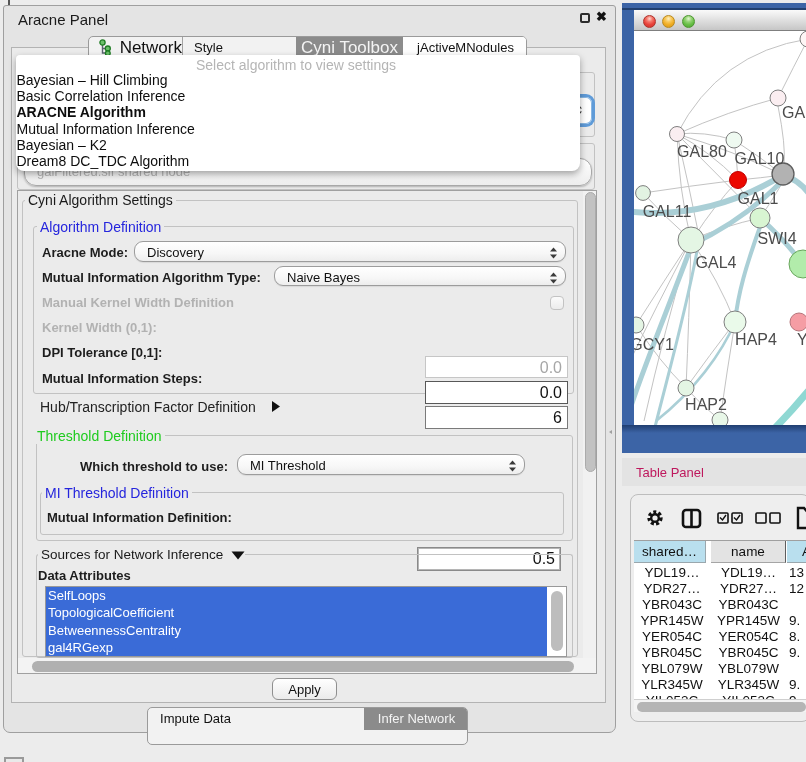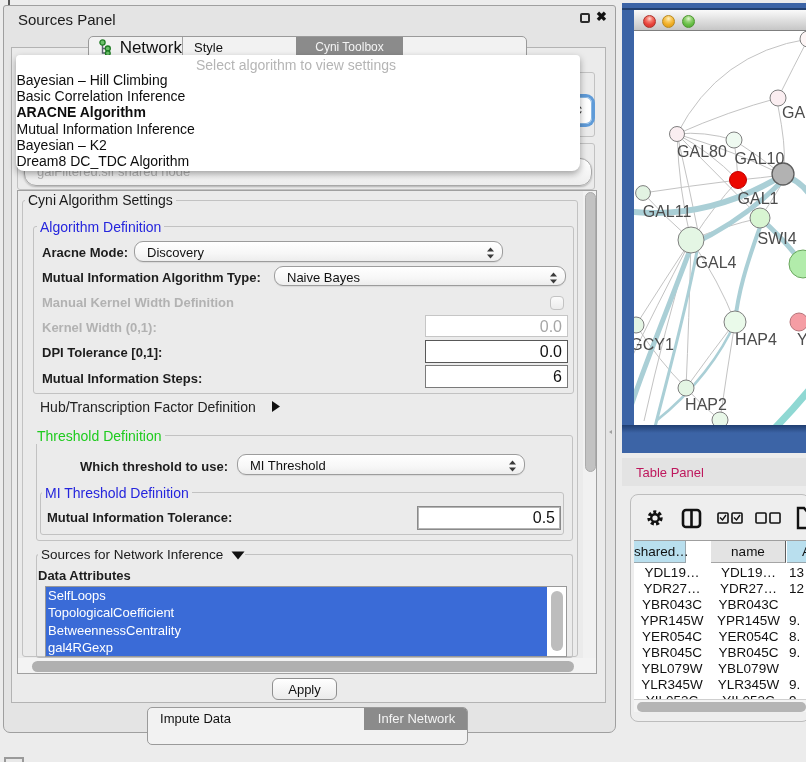--- a/index.html
+++ b/index.html
@@ -4,46 +4,47 @@
 <style>
 * { margin:0; padding:0; box-sizing:border-box; }
 html,body { width:806px; height:762px; overflow:hidden; }
 body { background:#ececec; font-family:"Liberation Sans", sans-serif; position:relative; }
 .abs { position:absolute; }
 .lbl { font-size:13px; font-weight:bold; color:#1d1d1d; }
 .lblgray { font-size:13px; font-weight:bold; color:#b2b2b2; }
 .combo { position:absolute; border:1px solid #9c9c9c; border-radius:9px;
   background:linear-gradient(#ffffff,#f7f7f7 60%,#ededed); box-shadow:0 1px 1px rgba(0,0,0,0.08); }
 .combo .ct { position:absolute; left:12px; top:2.5px; font-size:13px; color:#111; }
-.field { position:absolute; background:#fff; font-size:13px; color:#111; text-align:right; }
+.field { position:absolute; background:#fff; font-size:13px; color:#111; text-align:right;margin-top:41px; }
 .grp { position:absolute; border:1px solid #c2c2c2; border-radius:3px; }
 .grptitle { position:absolute; font-size:14px; background:#ebebeb; padding:0 3px; white-space:nowrap; }
 </style>
 </head>
 <body>
 
 <div class="abs" style="left:3px; top:5px; width:613px; height:728px; background:#e4e4e4; border:1px solid #9f9f9f; border-radius:3px 3px 7px 7px;"></div>
 <div class="abs" style="left:8px; top:0px; width:2px; height:5px; background:#555;"></div>
-<div class="abs" style="left:18px; top:11px; font-size:15px; color:#1a1a1a;">Sources Panel</div>
+<div class="abs" style="left:18px; top:11px; font-size:15px; color:#1a1a1a;">Aracne Panel</div>
 <div class="abs" style="left:580px; top:13px; width:10px; height:10px; border:2px solid #2b2b2b; border-radius:2px;"></div>
 <div class="abs" style="left:596px; top:9px; font-size:13px; font-weight:bold; color:#111;">✖</div>
 
 <div class="abs" style="left:11px; top:47px; width:595px; height:656px; background:#ebebeb; border:1px solid #b3b3b3;"></div>
 
 <div class="abs" style="left:88px; top:36px; width:439px; height:21px; background:#f2f2f2; border:1px solid #9a9a9a; border-radius:5px 5px 0 0; overflow:hidden;">
   <div class="abs" style="left:0; top:0; width:93px; height:21px; text-align:right; font-size:17px; color:#111; line-height:21px;"><span style="padding-left:16px;">Network</span></div>
   <svg class="abs" style="left:10px; top:2px;" width="16" height="17" viewBox="0 0 16 17">
     <path d="M3.5,5.5 L3.5,14 L7,14 M3.5,9.5 L7,9.5" fill="none" stroke="#5a6270" stroke-width="1.4"></path>
     <circle cx="3.5" cy="3.5" r="2.6" fill="#6abf69" stroke="#1f7c24" stroke-width="1.3"></circle>
     <circle cx="8.8" cy="9.5" r="2.5" fill="#6abf69" stroke="#1f7c24" stroke-width="1.3"></circle>
     <circle cx="8.8" cy="14.3" r="2.4" fill="#6abf69" stroke="#1f7c24" stroke-width="1.3"></circle>
   </svg>
   <div class="abs" style="left:93px; top:0; width:52px; height:21px; border-left:1px solid #a3a3a3; text-align:center; font-size:13px; color:#111; line-height:21px;">Style</div>
   <div class="abs" style="left:145px; top:0; width:44px; height:21px; border-left:1px solid #a3a3a3; text-align:center; font-size:13px; color:#111; line-height:21px;margin-top:40px;">Select</div>
-  <div class="abs" style="left:207px; top:0; width:107px; height:21px; background:#8b8b8b; text-align:center; font-size:12px; color:#f4f4f4; line-height:21px;">Cyni Toolbox</div>
+  <div class="abs" style="left:207px; top:0; width:107px; height:21px; background:#8b8b8b; text-align:center; font-size:17px; color:#f4f4f4; line-height:21px;">Cyni Toolbox</div>
+  <div class="abs" style="left:314px; top:0; width:125px; height:21px; background:#fdfdfd; text-align:center; font-size:13px; color:#111; line-height:21px;">jActiveMNodules</div>
 </div>
 
 <div class="grp" style="left:17px; top:72px; width:578px; height:65px;"></div>
 <div class="abs" style="left:24px; top:97px; width:568px; height:27px; border-radius:6px; background:#fff; box-shadow:0 0 0 3px #5f9bd8, inset 0 0 0 1px #88b6e2;">
   <svg style="position:absolute; right:9px; top:7px;" width="9" height="13" viewBox="0 0 9 13">
     <path d="M1,4.6 L4.5,0.6 L8,4.6 Z" fill="#3a3a3a"></path>
     <path d="M1,7.4 L4.5,11.4 L8,7.4 Z" fill="#3a3a3a"></path>
   </svg>
 </div>
 
@@ -60,21 +61,21 @@
 
 <div class="abs" style="left:32px; top:661px; width:542px; height:11px; background:#b0b0b0; border-radius:6px;"></div>
 
 <div class="grp" style="left:22px; top:200px; width:556px; height:457px;"></div>
 <div class="grptitle" style="left:25px; top:192px; color:#1a1a1a; font-size:14px;">Cyni Algorithm Settings</div>
 
 <div class="grp" style="left:33px; top:226px; width:541px; height:168px;"></div>
 <div class="grptitle" style="left:37px; top:219px; color:#2525dd;">Algorithm Definition</div>
 
 <div class="abs lbl" style="left:42px; top:245px;">Aracne Mode:</div>
-<div class="combo" style="left:134px; top:241px; width:369px; height:21px;">
+<div class="combo" style="left:134px; top:241px; width:432px; height:21px;">
   <span class="ct">Discovery</span>
   <svg style="position:absolute; right:7px; top:5px;" width="9" height="13" viewBox="0 0 9 13">
     <path d="M1,4.6 L4.5,0.6 L8,4.6 Z" fill="#3a3a3a"></path>
     <path d="M1,7.4 L4.5,11.4 L8,7.4 Z" fill="#3a3a3a"></path>
   </svg>
 </div>
 
 <div class="abs lbl" style="left:42px; top:270px;">Mutual Information Algorithm Type:</div>
 <div class="combo" style="left:274px; top:266px; width:292px; height:20px;">
   <span class="ct">Naive Bayes</span>
@@ -108,21 +109,21 @@
 <div class="combo" style="left:237px; top:454px; width:288px; height:21px;">
   <span class="ct">MI Threshold</span>
   <svg style="position:absolute; right:7px; top:5px;" width="9" height="13" viewBox="0 0 9 13">
     <path d="M1,4.6 L4.5,0.6 L8,4.6 Z" fill="#3a3a3a"></path>
     <path d="M1,7.4 L4.5,11.4 L8,7.4 Z" fill="#3a3a3a"></path>
   </svg>
 </div>
 
 <div class="grp" style="left:40px; top:492px; width:524px; height:43px;"></div>
 <div class="grptitle" style="left:42px; top:485px; color:#2525dd;">MI Threshold Definition</div>
-<div class="abs lbl" style="left:47px; top:510px;">Mutual Information Tolerance:</div>
+<div class="abs lbl" style="left:47px; top:510px;">Mutual Information Definition:</div>
 <div class="field" style="left:417px; top:506px; width:144px; height:24px; border:1px solid #8a8a8a; box-shadow:inset 0 0 0 1px #b5b5b5; font-size:16px; line-height:22px; padding-right:5px;">0.5</div>
 
 <div class="grp" style="left:36px; top:554px; width:537px; height:104px; border-bottom-color:#bdbdbd;"></div>
 <div class="grptitle" style="left:38px; top:547px; color:#1a1a1a; padding-right:22px; font-size:13.5px;">Sources for Network Inference</div>
 <svg class="abs" style="left:231px; top:551px;" width="14" height="9" viewBox="0 0 14 9">
     <path d="M0.5,0.5 L13.5,0.5 L7,8.5 Z" fill="#111"></path>
   </svg>
 
 <div class="abs lbl" style="left:38px; top:568px; font-size:13px;">Data Attributes</div>
 
@@ -263,21 +264,21 @@
 </svg>
 <svg class="abs" style="left:755px; top:512px;" width="27" height="12" viewBox="0 0 27 12">
   <rect x="1" y="1" width="10" height="10" rx="1" fill="none" stroke="#111" stroke-width="1.6"></rect>
   <rect x="15" y="1" width="10" height="10" rx="1" fill="none" stroke="#111" stroke-width="1.6"></rect>
 </svg>
 <svg class="abs" style="left:796px; top:506px;" width="14" height="24" viewBox="0 0 14 24">
   <path d="M2,2 L8,2 L13,8 L13,22 L2,22 Z" fill="none" stroke="#111" stroke-width="2.4"></path>
 </svg>
 
 <div class="abs" style="left:634px; top:540px; width:172px; height:172px; background:#fff; overflow:hidden; border-top:1px solid #9f9f9f;">
-  <div style="position:absolute; left:0; top:0; width:52px; height:22px; background:#b9dfee; border-right:1px solid #9aa7ad; border-bottom:1px solid #9aa7ad; text-align:center; font-size:13.5px; color:#111; line-height:21px;">shared…</div>
+  <div style="position:absolute; left:0; top:0; width:72px; height:22px; background:#b9dfee; border-right:1px solid #9aa7ad; border-bottom:1px solid #9aa7ad; text-align:center; font-size:13.5px; color:#111; line-height:21px;">shared…</div>
   <div style="position:absolute; left:77px; top:0; width:75px; height:22px; background:#e3e3e3; border-right:1px solid #5e5e5e; border-bottom:1px solid #a5a5a5; text-align:center; font-size:13.5px; color:#111; line-height:21px;">name</div>
   <div style="position:absolute; left:153px; top:0; width:30px; height:22px; background:#b9dfee; border-bottom:1px solid #9aa7ad; font-size:13.5px; color:#111; line-height:21px; padding-left:15px; overflow:hidden;">A…</div>
   <div style="position:absolute; left:0; top:24px; width:76px; font-size:13.5px; color:#111; line-height:16px; text-align:center; white-space:pre;">YDL19…
 YDR27…
 YBR043C
 YPR145W
 YER054C
 YBR045C
 YBL079W
 YLR345W

